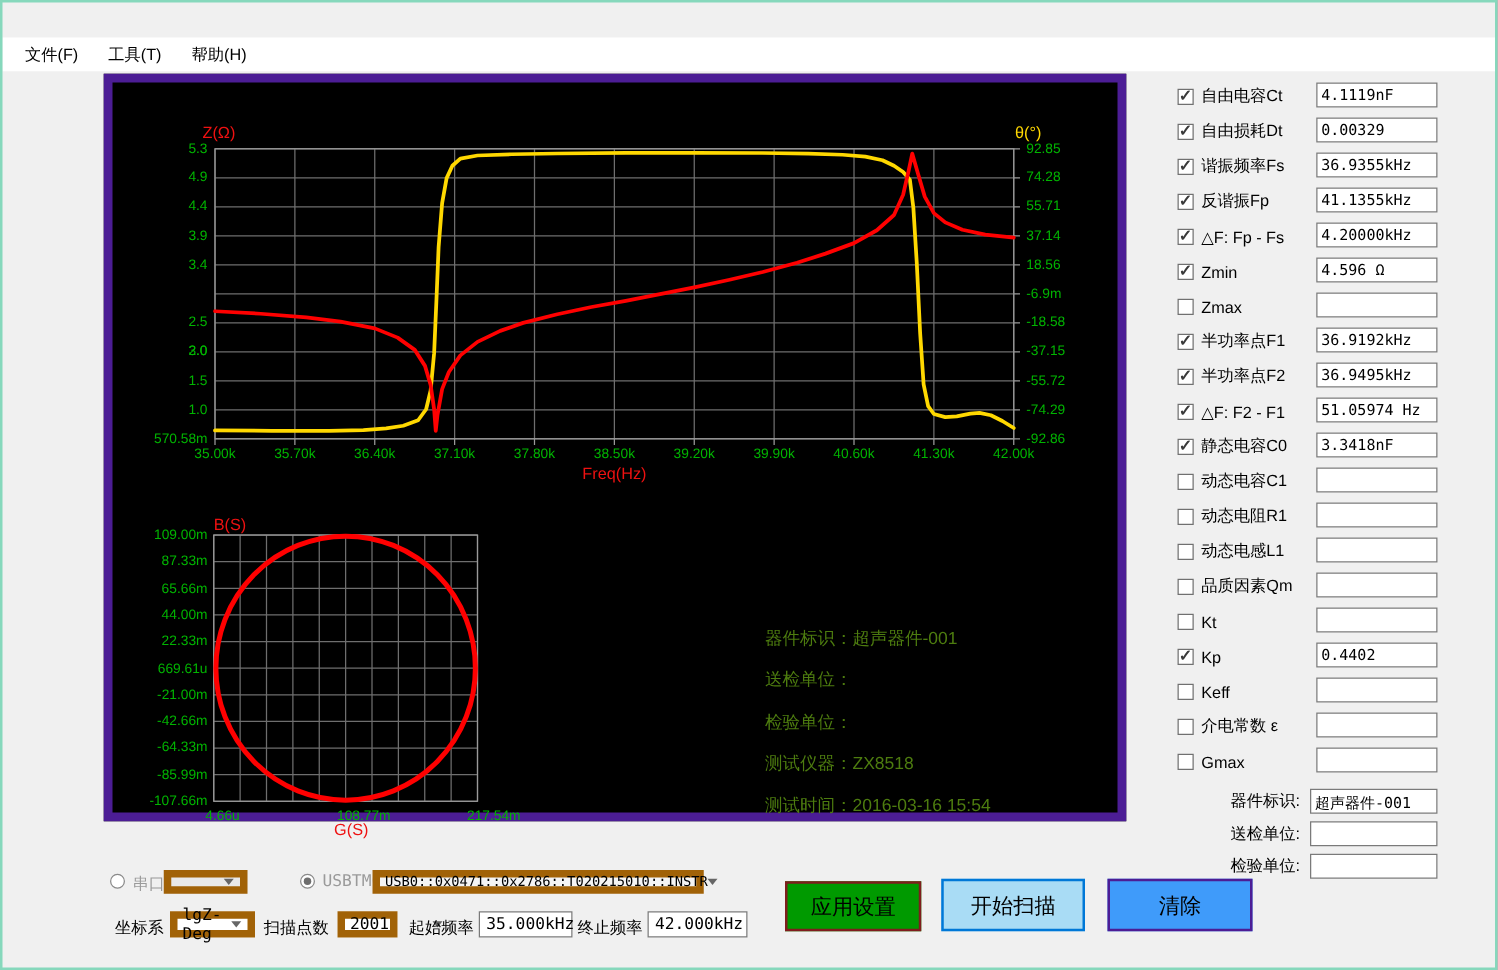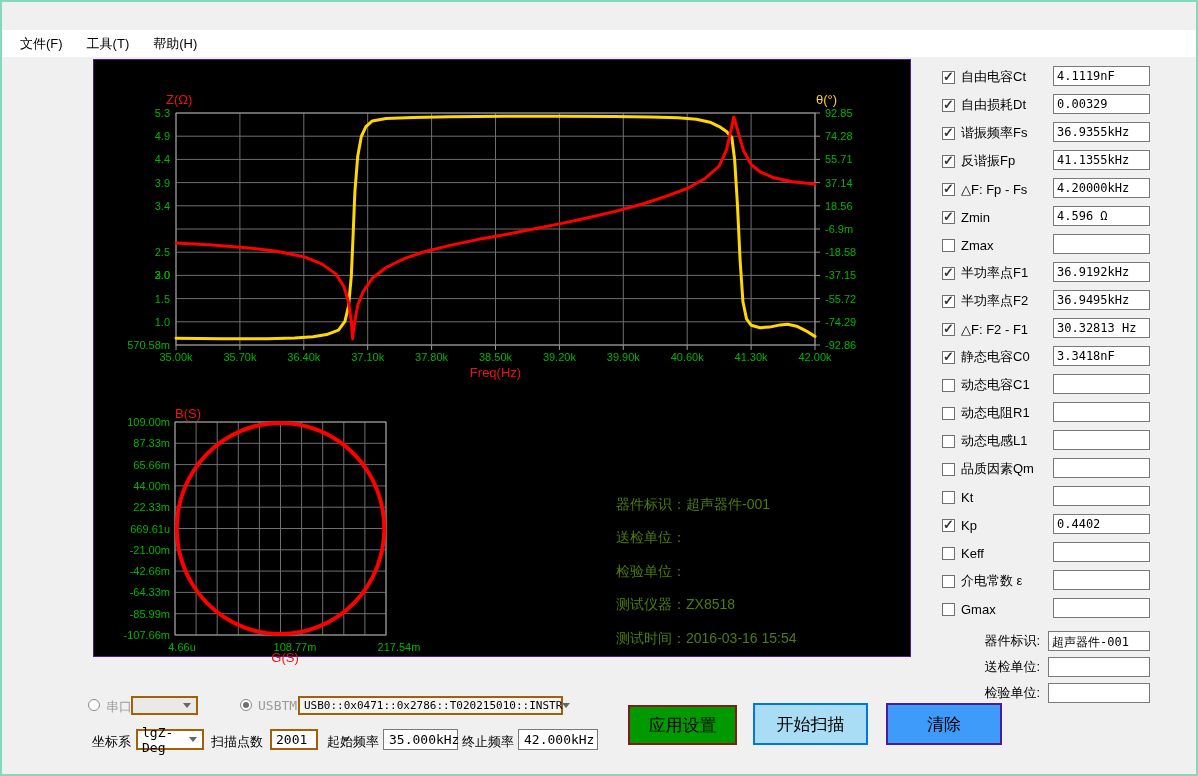--- a/index.html
+++ b/index.html
@@ -18,21 +18,21 @@
   .title-text{margin-left:8px;font-size:13px;color:#000;white-space:nowrap;}
   .win-controls{margin-left:auto;display:flex;height:100%;}
   .win-btn{width:46px;height:100%;display:flex;align-items:center;justify-content:center;}
   .glyph-min{width:10px;height:1px;background:#000;}
   .glyph-max{width:9px;height:9px;border:1px solid #000;}
   .glyph-close{font-size:15px;color:#000;line-height:1;}
   
   .menubar{position:absolute;left:2px;top:30px;right:2px;height:27px;background:#fff;display:flex;align-items:center;padding-left:6px;}
   .menu-item{font-size:13px;color:#000;padding:5px 12px;}
   
-  .panel{position:absolute;left:93px;top:59px;width:818px;height:598px;background:#000;border:1px solid #4c1d95;box-sizing:border-box;}
+  .panel{position:absolute;left:83px;top:59px;width:818px;height:598px;background:#000;border:7px solid #4c1d95;box-sizing:border-box;}
   .tick{position:absolute;color:#00b400;font-size:11px;white-space:nowrap;line-height:14px;}
   .t-right{text-align:right;}
   .t-center{text-align:center;}
   .axis-title{position:absolute;font-size:13px;white-space:nowrap;line-height:14px;}
   .red{color:#ee1111;}
   .yellow{color:#ffd800;}
   .chart-svg{position:absolute;overflow:visible;}
   .info-line{position:absolute;left:522px;color:#4d7c0f;font-size:14px;white-space:nowrap;}
   
   .sidebar{position:absolute;left:938px;top:63px;width:256px;}
@@ -44,21 +44,21 @@
     font-family:"DejaVu Sans Mono",monospace;font-size:12px;color:#000;padding:2px 3px 0 3px;white-space:nowrap;overflow:hidden;}
   .dev-row{position:relative;height:26px;display:flex;align-items:center;}
   .dev-label{width:102px;text-align:right;font-size:13px;color:#000;white-space:nowrap;}
   .dev-box{margin-left:8px;width:102px;height:20px;background:#fff;border:1px solid #7a7a7a;box-sizing:border-box;
     font-family:"DejaVu Sans Mono",monospace;font-size:12px;color:#000;padding:2px 3px 0 3px;white-space:nowrap;overflow:hidden;}
   
   .ctl-label{position:absolute;font-size:13px;color:#000;white-space:nowrap;}
   .ctl-label.gray{color:#9a9a9a;}
   .radio{position:absolute;width:12px;height:12px;border:1px solid #8a8a8a;border-radius:50%;background:#fff;box-sizing:border-box;}
   .radio.sel::after{content:"";position:absolute;left:2px;top:2px;width:6px;height:6px;border-radius:50%;background:#6e6e6e;}
-  .combo{position:absolute;background:#fff;border:2px solid #a16207;box-sizing:border-box;display:flex;align-items:center;
+  .combo{position:absolute;background:#fff;border:6px solid #a16207;box-sizing:border-box;display:flex;align-items:center;
     font-family:"DejaVu Sans Mono",monospace;font-size:13px;color:#000;padding-left:4px;}
   .combo .arrow{margin-left:auto;margin-right:5px;width:0;height:0;border-left:4px solid transparent;border-right:4px solid transparent;border-top:5px solid #666;}
   .combo.disabled{background:#e9e9e9;color:#9a9a9a;}
   .tbox{position:absolute;background:#fff;border:1px solid #7a7a7a;box-sizing:border-box;
     font-family:"DejaVu Sans Mono",monospace;font-size:13px;color:#000;display:flex;align-items:center;padding-left:5px;white-space:nowrap;}
   
   .big-btn{position:absolute;display:flex;align-items:center;justify-content:center;font-size:17px;color:#000;box-sizing:border-box;}
   .btn-apply{left:628px;top:705px;width:109px;height:40px;background:#009a00;border:2px solid #7f1d1d;}
   .btn-start{left:753px;top:703px;width:115px;height:42px;background:#a9dcf5;border:2px solid #0078d7;}
   .btn-clear{left:886px;top:703px;width:116px;height:42px;background:#3f9bfa;border:2px solid #4c1d95;}
@@ -196,21 +196,21 @@
           <div class="val-box">36.9192kHz</div>
         </div>
         <div class="param-row">
           <div class="cbx checked"></div>
           <span class="param-label">半功率点F2</span>
           <div class="val-box">36.9495kHz</div>
         </div>
         <div class="param-row">
           <div class="cbx checked"></div>
           <span class="param-label">△F: F2 - F1</span>
-          <div class="val-box">30.32813 Hz</div>
+          <div class="val-box">51.05974 Hz</div>
         </div>
         <div class="param-row">
           <div class="cbx checked"></div>
           <span class="param-label">静态电容C0</span>
           <div class="val-box">3.3418nF</div>
         </div>
         <div class="param-row">
           <div class="cbx"></div>
           <span class="param-label">动态电容C1</span>
           <div class="val-box"></div>

